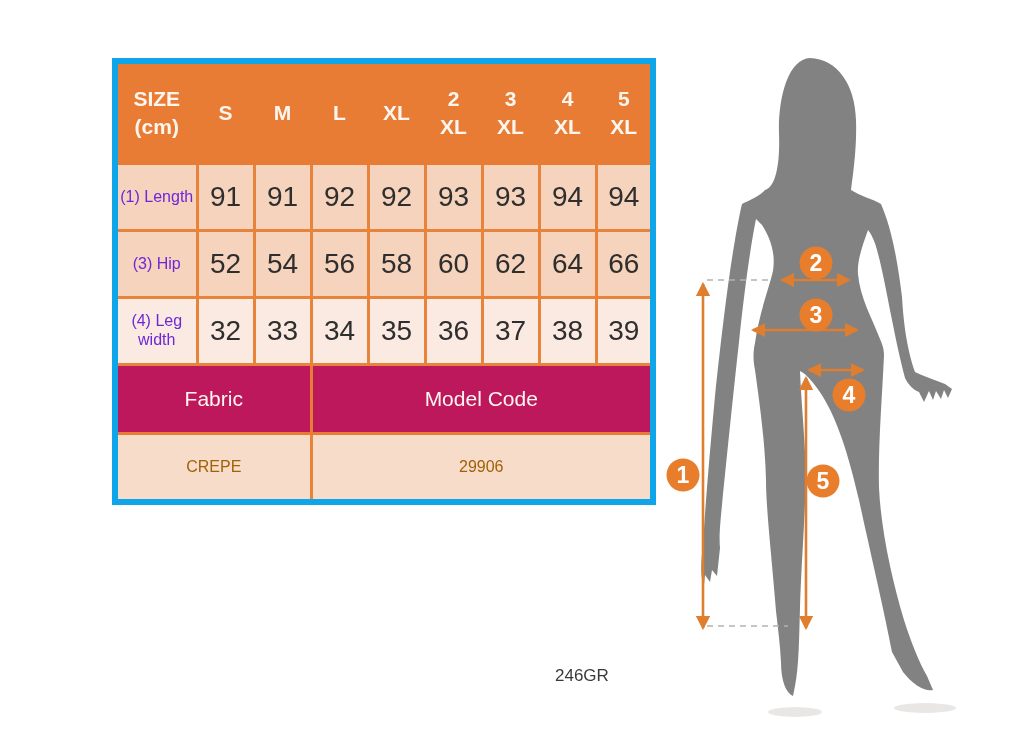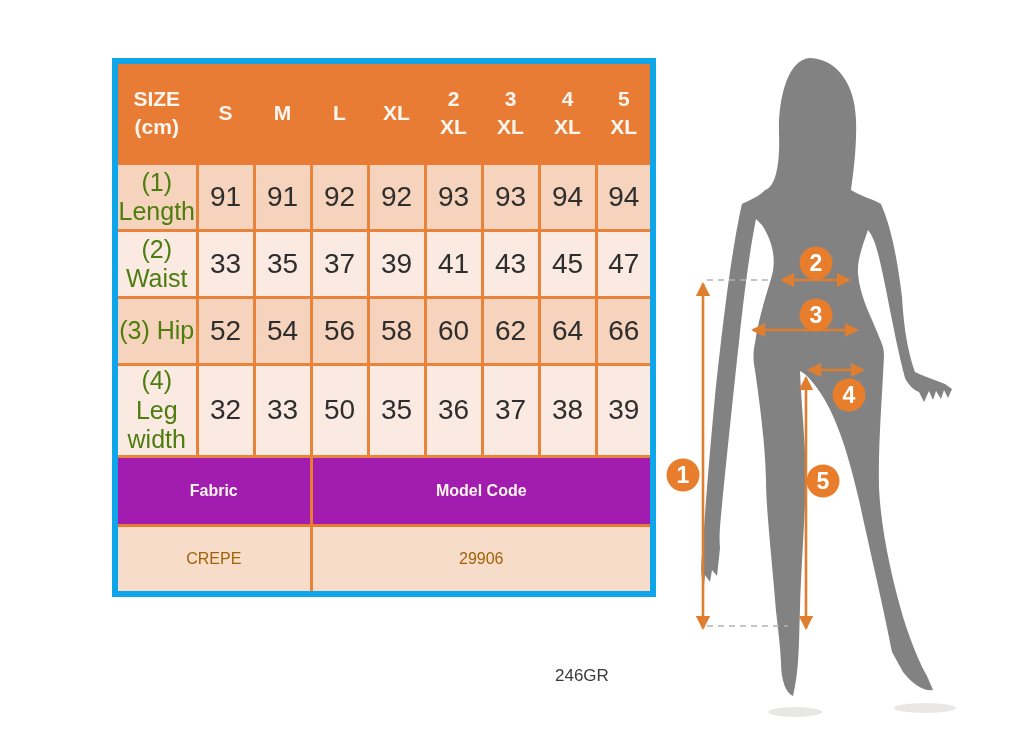--- a/index.html
+++ b/index.html
@@ -18,25 +18,25 @@
     padding:0;overflow:hidden;
   }
   tr.head td{
     background:#E87C35;border-color:#E87C35;height:98px;
     color:#FDF6EF;font-weight:bold;font-size:21px;
   }
   .hl{display:block;line-height:1.32;}
   tr.dark td{background:#F5D3BC;height:64px;}
   tr.light td{background:#FBEAE2;height:64px;}
   tr.last td{background:#F6D8C6;height:74px;}
-  td.lbl{font-size:25px;color:#4d7c0f;line-height:1.18;padding:2px 6px;}
+  td.lbl{font-size:16px;color:#6d28d9;line-height:1.18;padding:2px 6px;}
   td.val{font-size:28px;color:#2E2E2E;}
   tr.orow td{
-    background:#a21caf;border-color:#E87C35;height:66px;
-    color:#FDF6EF;font-weight:bold;font-size:16px;
+    background:#be185d;border-color:#E87C35;height:66px;
+    color:#FDF6EF;font-weight:normal;font-size:21px;
   }
   td.mc{padding-right:125px;margin-top:8px;}
   tr.vrow td{background:#F8DCCA;height:64px;font-size:16px;color:#a16207;}
   td.code{padding-right:45px;}
   
   .note{
     position:absolute;left:555px;top:666px;width:95px;
     font-size:17px;color:#3A3A3A;
   }
   
@@ -106,48 +106,37 @@
       <tr class="dark">
         <td class="lbl">(1) Length</td>
         <td class="val">91</td>
         <td class="val">91</td>
         <td class="val">92</td>
         <td class="val">92</td>
         <td class="val">93</td>
         <td class="val">93</td>
         <td class="val">94</td>
         <td class="val">94</td>
-      </tr>
-      <tr class="light">
-        <td class="lbl">(2) Waist</td>
-        <td class="val">33</td>
-        <td class="val">35</td>
-        <td class="val">37</td>
-        <td class="val">39</td>
-        <td class="val">41</td>
-        <td class="val">43</td>
-        <td class="val">45</td>
-        <td class="val">47</td>
       </tr>
       <tr class="dark">
         <td class="lbl">(3) Hip</td>
         <td class="val">52</td>
         <td class="val">54</td>
         <td class="val">56</td>
         <td class="val">58</td>
         <td class="val">60</td>
         <td class="val">62</td>
         <td class="val">64</td>
         <td class="val">66</td>
       </tr>
       <tr class="light">
         <td class="lbl">(4) Leg width</td>
         <td class="val">32</td>
         <td class="val">33</td>
-        <td class="val">50</td>
+        <td class="val">34</td>
         <td class="val">35</td>
         <td class="val">36</td>
         <td class="val">37</td>
         <td class="val">38</td>
         <td class="val">39</td>
       </tr>
     </tbody>
   <tbody>
     <tr class="orow">
       <td colspan="3">Fabric</td>

